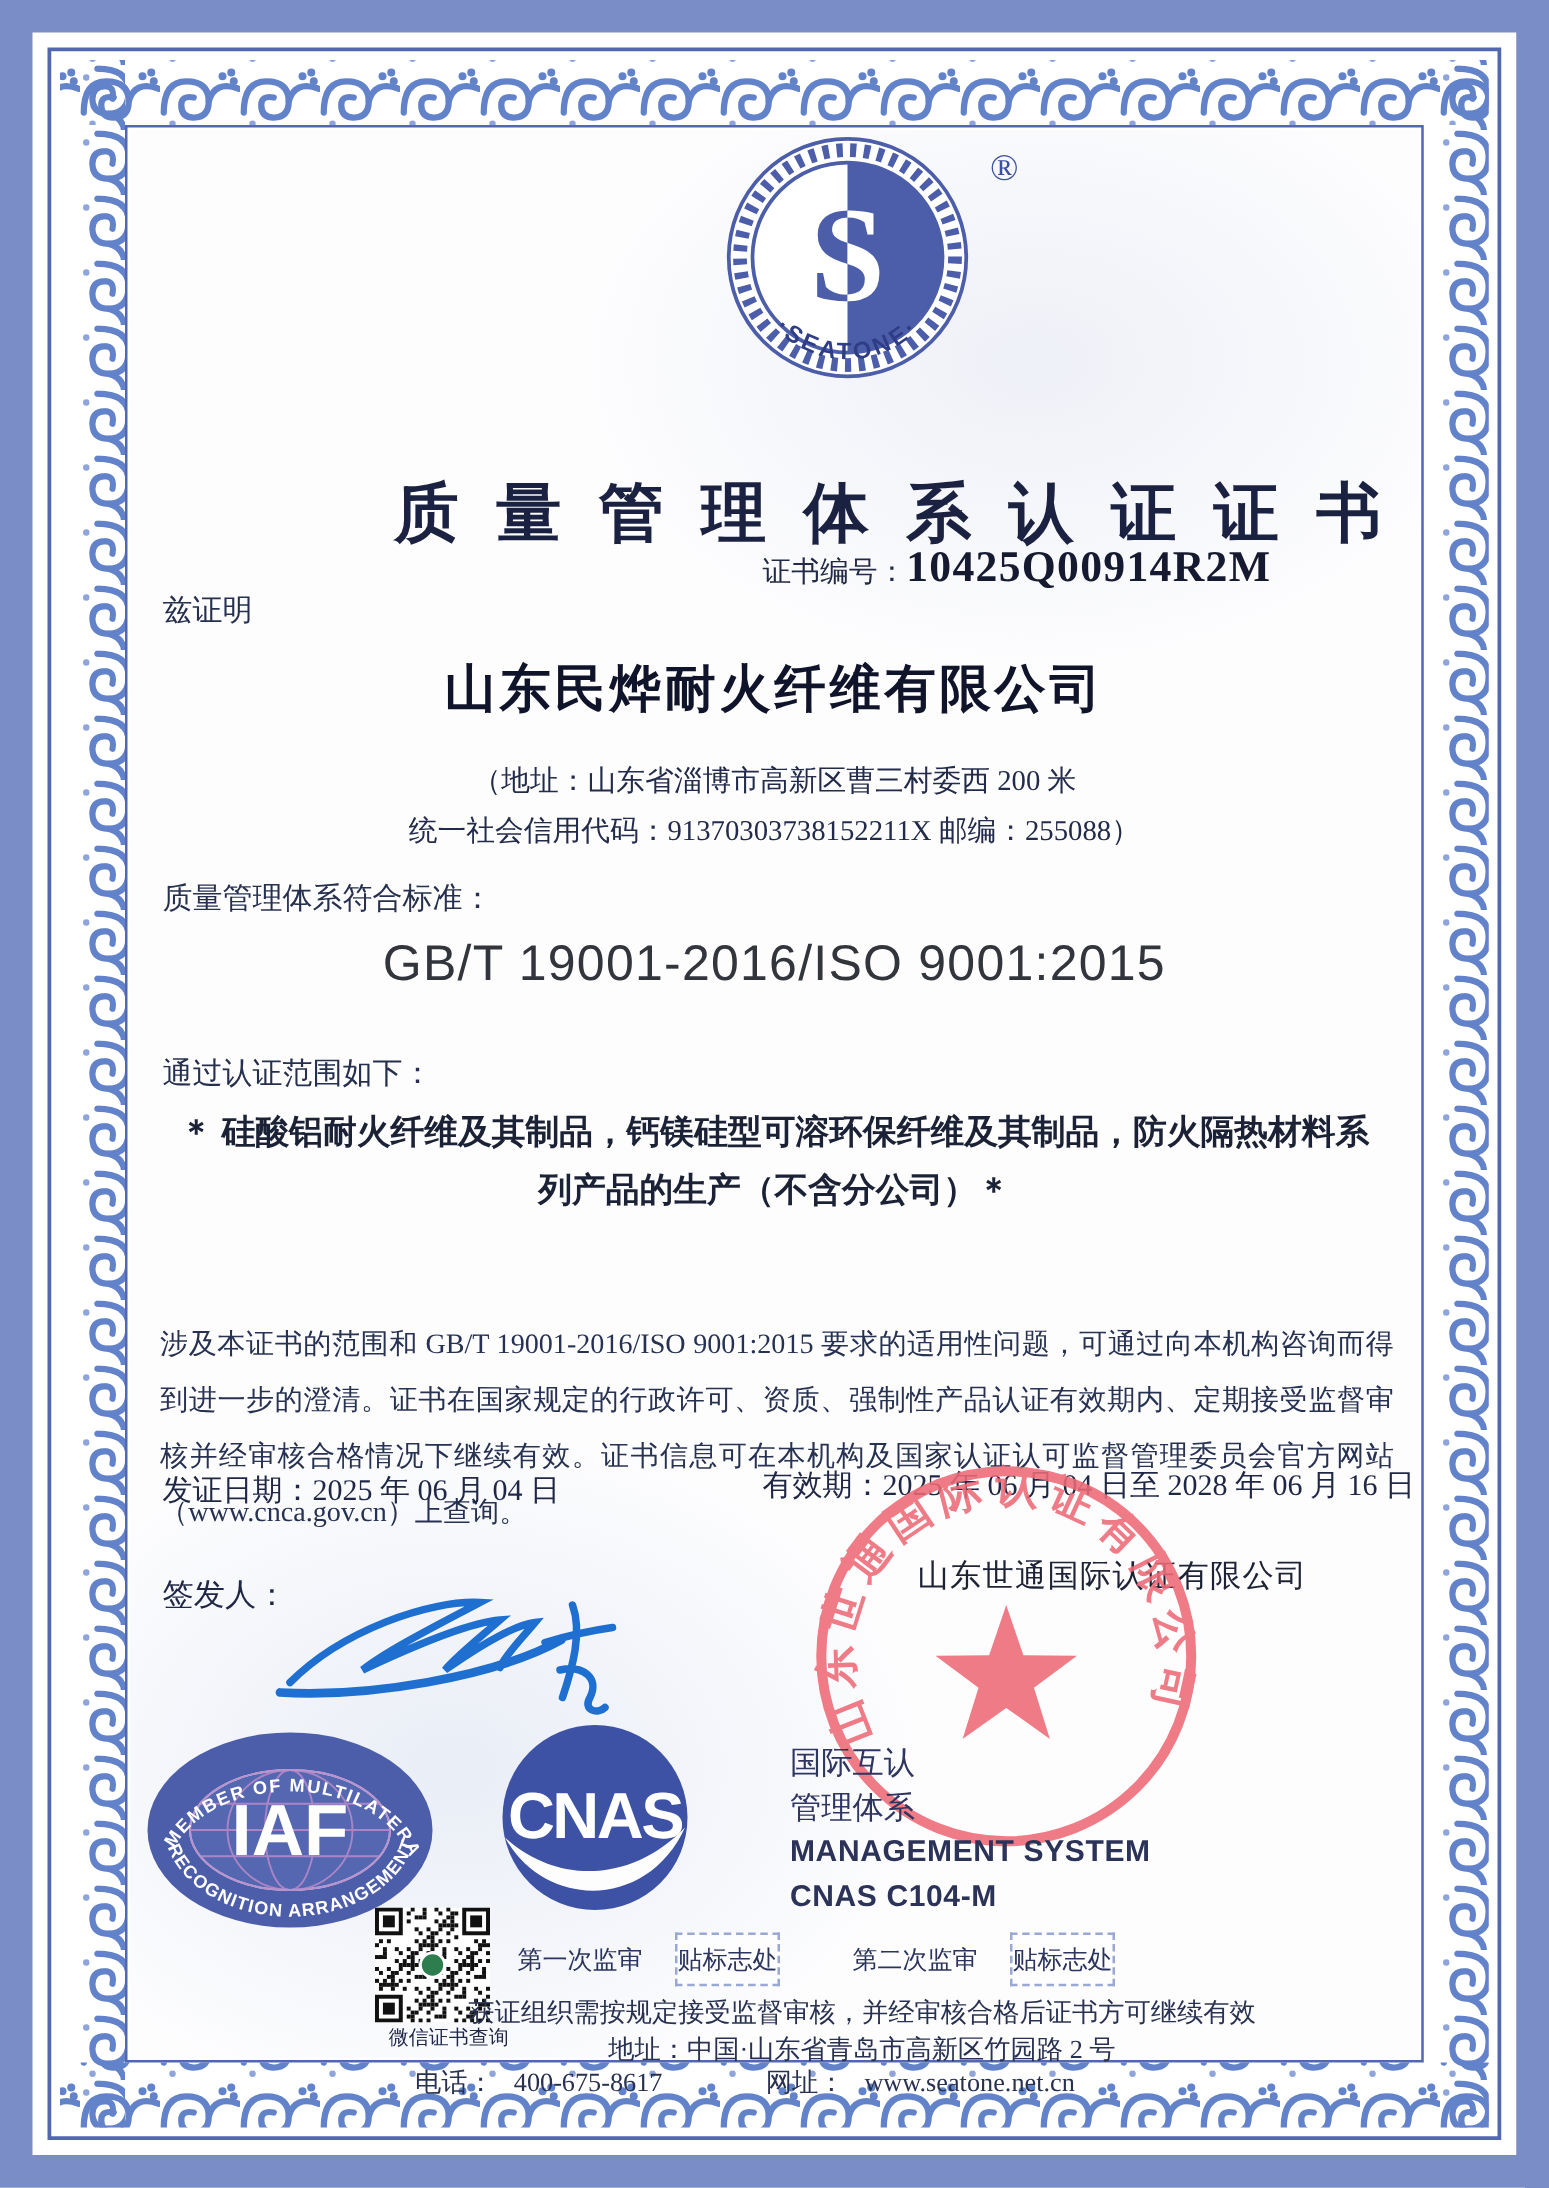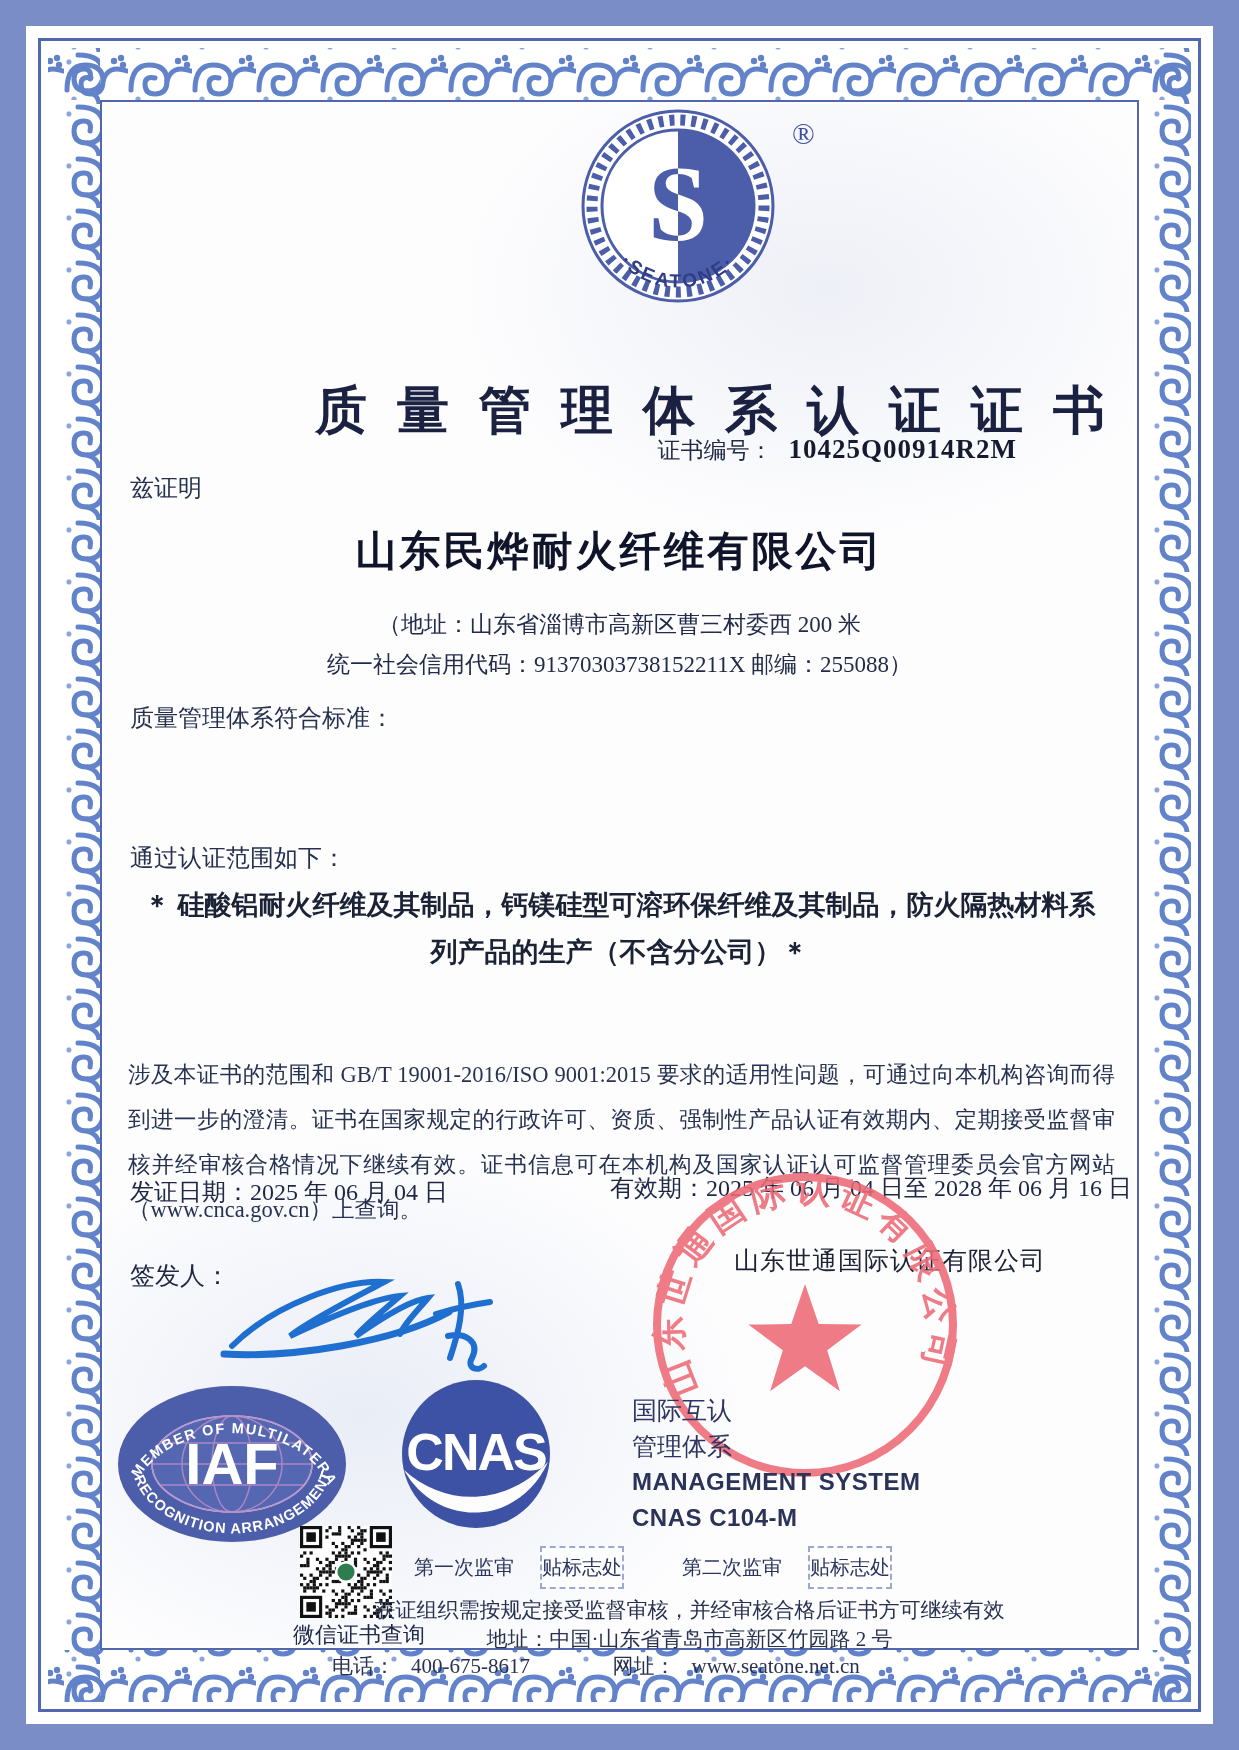--- a/index.html
+++ b/index.html
@@ -18,41 +18,41 @@
       radial-gradient(620px 420px at 70% 12%, #eef0f7 0%, rgba(255,255,255,0) 60%),
       radial-gradient(700px 500px at 25% 85%, #e9edf6 0%, rgba(255,255,255,0) 55%),
       #fdfdfe;
   }
   .abs{position:absolute;}
   .title{
     left:0;right:0;top:272px;text-align:right;
     font-size:52px;font-weight:700;color:#1b2140;letter-spacing:30px;text-indent:30px;
   }
   .certno{right:118px;top:330px;font-size:23px;color:#232a45;}
-  .certno b{font-size:27px;letter-spacing:1px;color:#151a30;margin-left:16px;}
+  .certno b{font-size:35px;letter-spacing:1px;color:#151a30;}
   .certify{left:26px;top:368px;font-size:24px;color:#26304e;}
   .company{left:0;right:0;top:420px;text-align:center;font-size:41px;font-weight:700;color:#10142a;letter-spacing:3px;}
   .addr1{left:0;right:0;top:505px;text-align:center;font-size:23px;color:#222b49;}
   .addr2{left:0;right:0;top:545px;text-align:center;font-size:23px;color:#222b49;}
   .stdlabel{left:26px;top:598px;font-size:24px;color:#26304e;}
   .stdvalue{left:0;right:0;top:645px;text-align:center;font-size:40px;color:#33353c;
     font-family:"Liberation Sans","DejaVu Sans",sans-serif;letter-spacing:1px;}
   .scopelabel{left:26px;top:738px;font-size:24px;color:#26304e;}
   .scope{left:30px;right:30px;top:778px;text-align:center;font-size:27px;font-weight:700;
     color:#1c2236;line-height:47px;}
   .disclaimer{left:24px;right:20px;top:948px;font-size:22.5px;color:#273252;line-height:45px;
     text-align:justify;}
   .issuedate{left:26px;top:1072px;font-size:24px;color:#1f2745;}
   .validity{left:506px;top:1068px;font-size:24px;color:#1f2745;}
   .signer{left:26px;top:1155px;font-size:25px;color:#1f2745;}
   .issuername{left:630px;top:1140px;font-size:25px;color:#1d2235;letter-spacing:1px;}
   .acc-text{left:528px;top:1288px;font-size:25px;color:#2e3560;line-height:36px;
     font-family:"Liberation Sans","DejaVu Sans",sans-serif;}
   .acc-text .en{font-weight:700;font-size:24px;color:#2c3358;letter-spacing:0.5px;}
-  .qr-caption{left:170px;top:1516px;width:170px;text-align:center;font-size:22px;color:#20284a;}
+  .qr-caption{left:170px;top:1516px;width:170px;text-align:center;font-size:16px;color:#20284a;}
   .audit-row{left:310px;top:1442px;width:590px;display:flex;align-items:center;gap:26px;
     font-size:20px;color:#2b345c;}
   .sticker-box{border:2px dashed #9aa8d4;padding:6px 0;color:#2b345c;background:rgba(255,255,255,.6);}
   .footnote{left:220px;right:80px;top:1492px;text-align:center;font-size:21px;color:#283150;}
   .footaddr{left:220px;right:80px;top:1521px;text-align:center;font-size:21px;color:#283150;}
   .foottel{left:220px;right:80px;top:1548px;text-align:left;font-size:21px;color:#283150;}
   .foottel span{margin:0 8px;}
   .qr{position:absolute;left:196px;top:1422px;width:92px;height:92px;}
 </style>
 </head>
@@ -122,20 +122,21 @@
       <span>证书编号：</span><b>10425Q00914R2M</b>
     </div>
 
     <div class="abs certify">兹证明</div>
 
     <div class="abs company">山东民烨耐火纤维有限公司</div>
     <div class="abs addr1">（地址：山东省淄博市高新区曹三村委西 200 米</div>
     <div class="abs addr2">统一社会信用代码：91370303738152211X 邮编：255088）</div>
 
     <div class="abs stdlabel">质量管理体系符合标准：</div>
+    <div class="abs stdvalue">GB/T 19001-2016/ISO 9001:2015</div>
 
     <div class="abs scopelabel">通过认证范围如下：</div>
     <div class="abs scope">＊ 硅酸铝耐火纤维及其制品，钙镁硅型可溶环保纤维及其制品，防火隔热材料系列产品的生产（不含分公司）＊</div>
 
     <div class="abs disclaimer">涉及本证书的范围和 GB/T 19001-2016/ISO 9001:2015 要求的适用性问题，可通过向本机构咨询而得到进一步的澄清。证书在国家规定的行政许可、资质、强制性产品认证有效期内、定期接受监督审核并经审核合格情况下继续有效。证书信息可在本机构及国家认证认可监督管理委员会官方网站（www.cnca.gov.cn）上查询。</div>
 
     <div class="abs issuedate">
       <span>发证日期：</span><span>2025 年 06 月 04 日</span>
     </div>
     <div class="abs validity">

